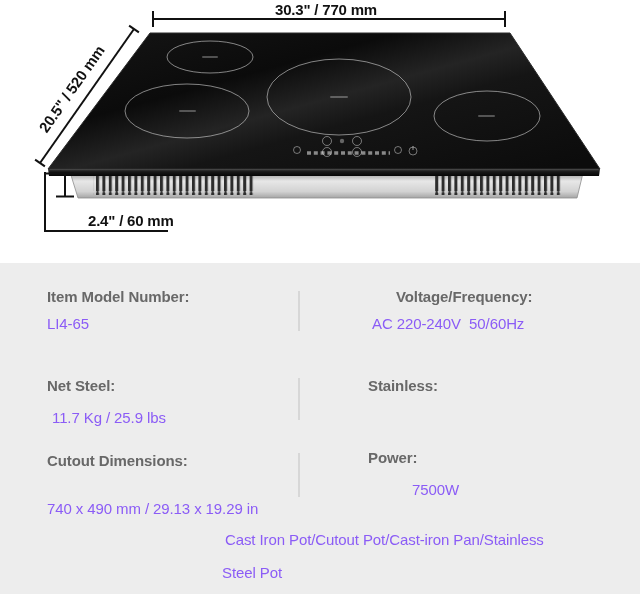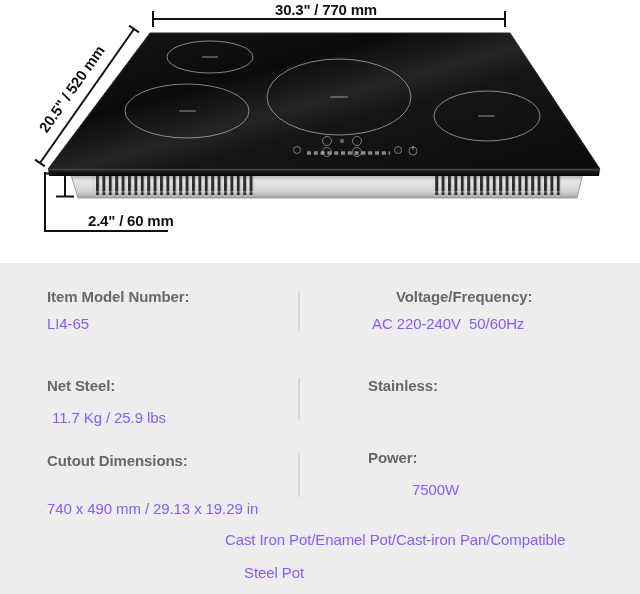--- a/index.html
+++ b/index.html
@@ -141,17 +141,17 @@
     <div class="spec-label" style="left:47px;top:189px;text-align:right;">Cutout Dimensions:</div>
     <div class="spec-value" style="left:47px;top:221px;margin-top:16px;">740 x 490 mm / 29.13 x 19.29 in</div>
 
     <div class="spec-label" style="left:368px;top:186px;">Power:</div>
     <div class="spec-value" style="left:368px;top:218px;margin-left:44px;">7500W</div>
 
     <div class="divider" style="top:28px;height:40px;"></div>
     <div class="divider" style="top:115px;height:42px;"></div>
     <div class="divider" style="top:190px;height:44px;"></div>
 
-    <div class="spec-value" style="left:225px;top:268px;">Cast Iron Pot/Enamel Pot/Cast-iron Pan/Compatible</div>
-    <div class="spec-value" style="left:244px;top:301px;">Steel Pot</div>
+    <div class="spec-value" style="left:225px;top:268px;">Cast Iron Pot/Cutout Pot/Cast-iron Pan/Stainless</div>
+    <div class="spec-value" style="left:222px;top:301px;">Steel Pot</div>
   </div>
 
 </div>
 
 </body></html>

